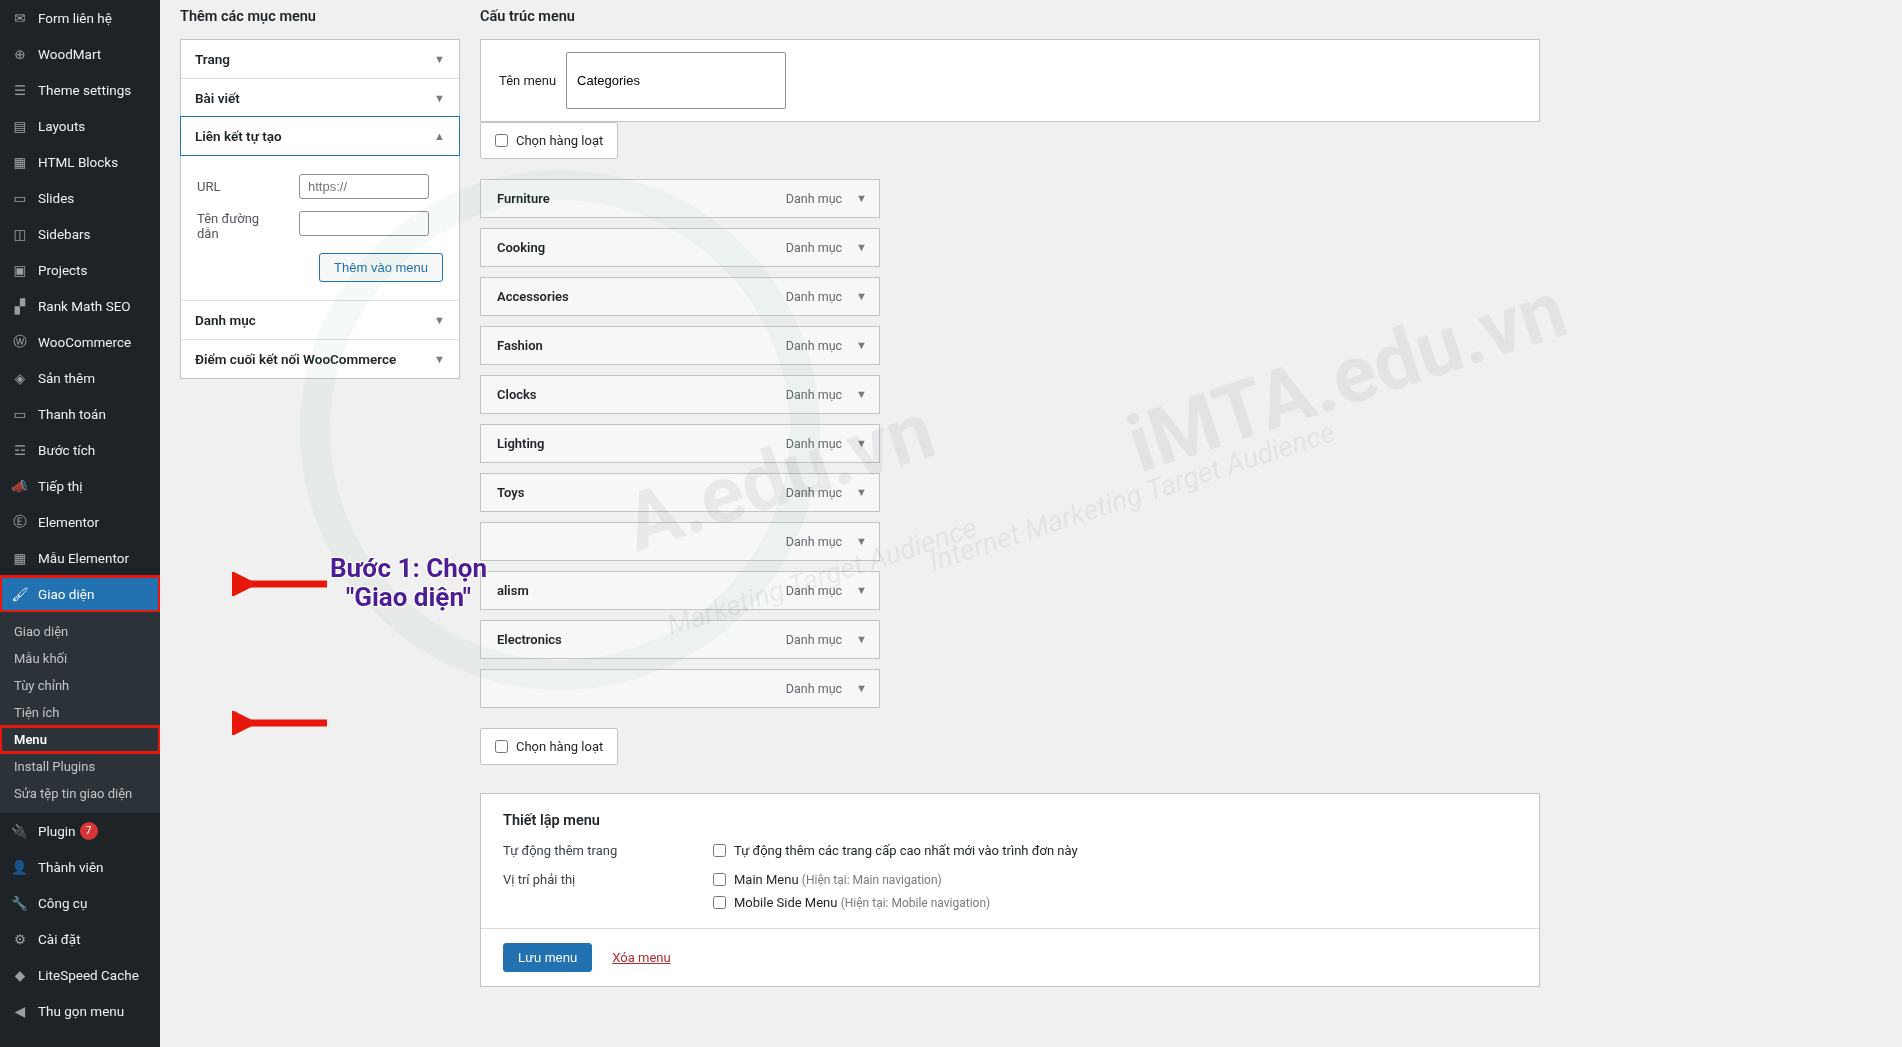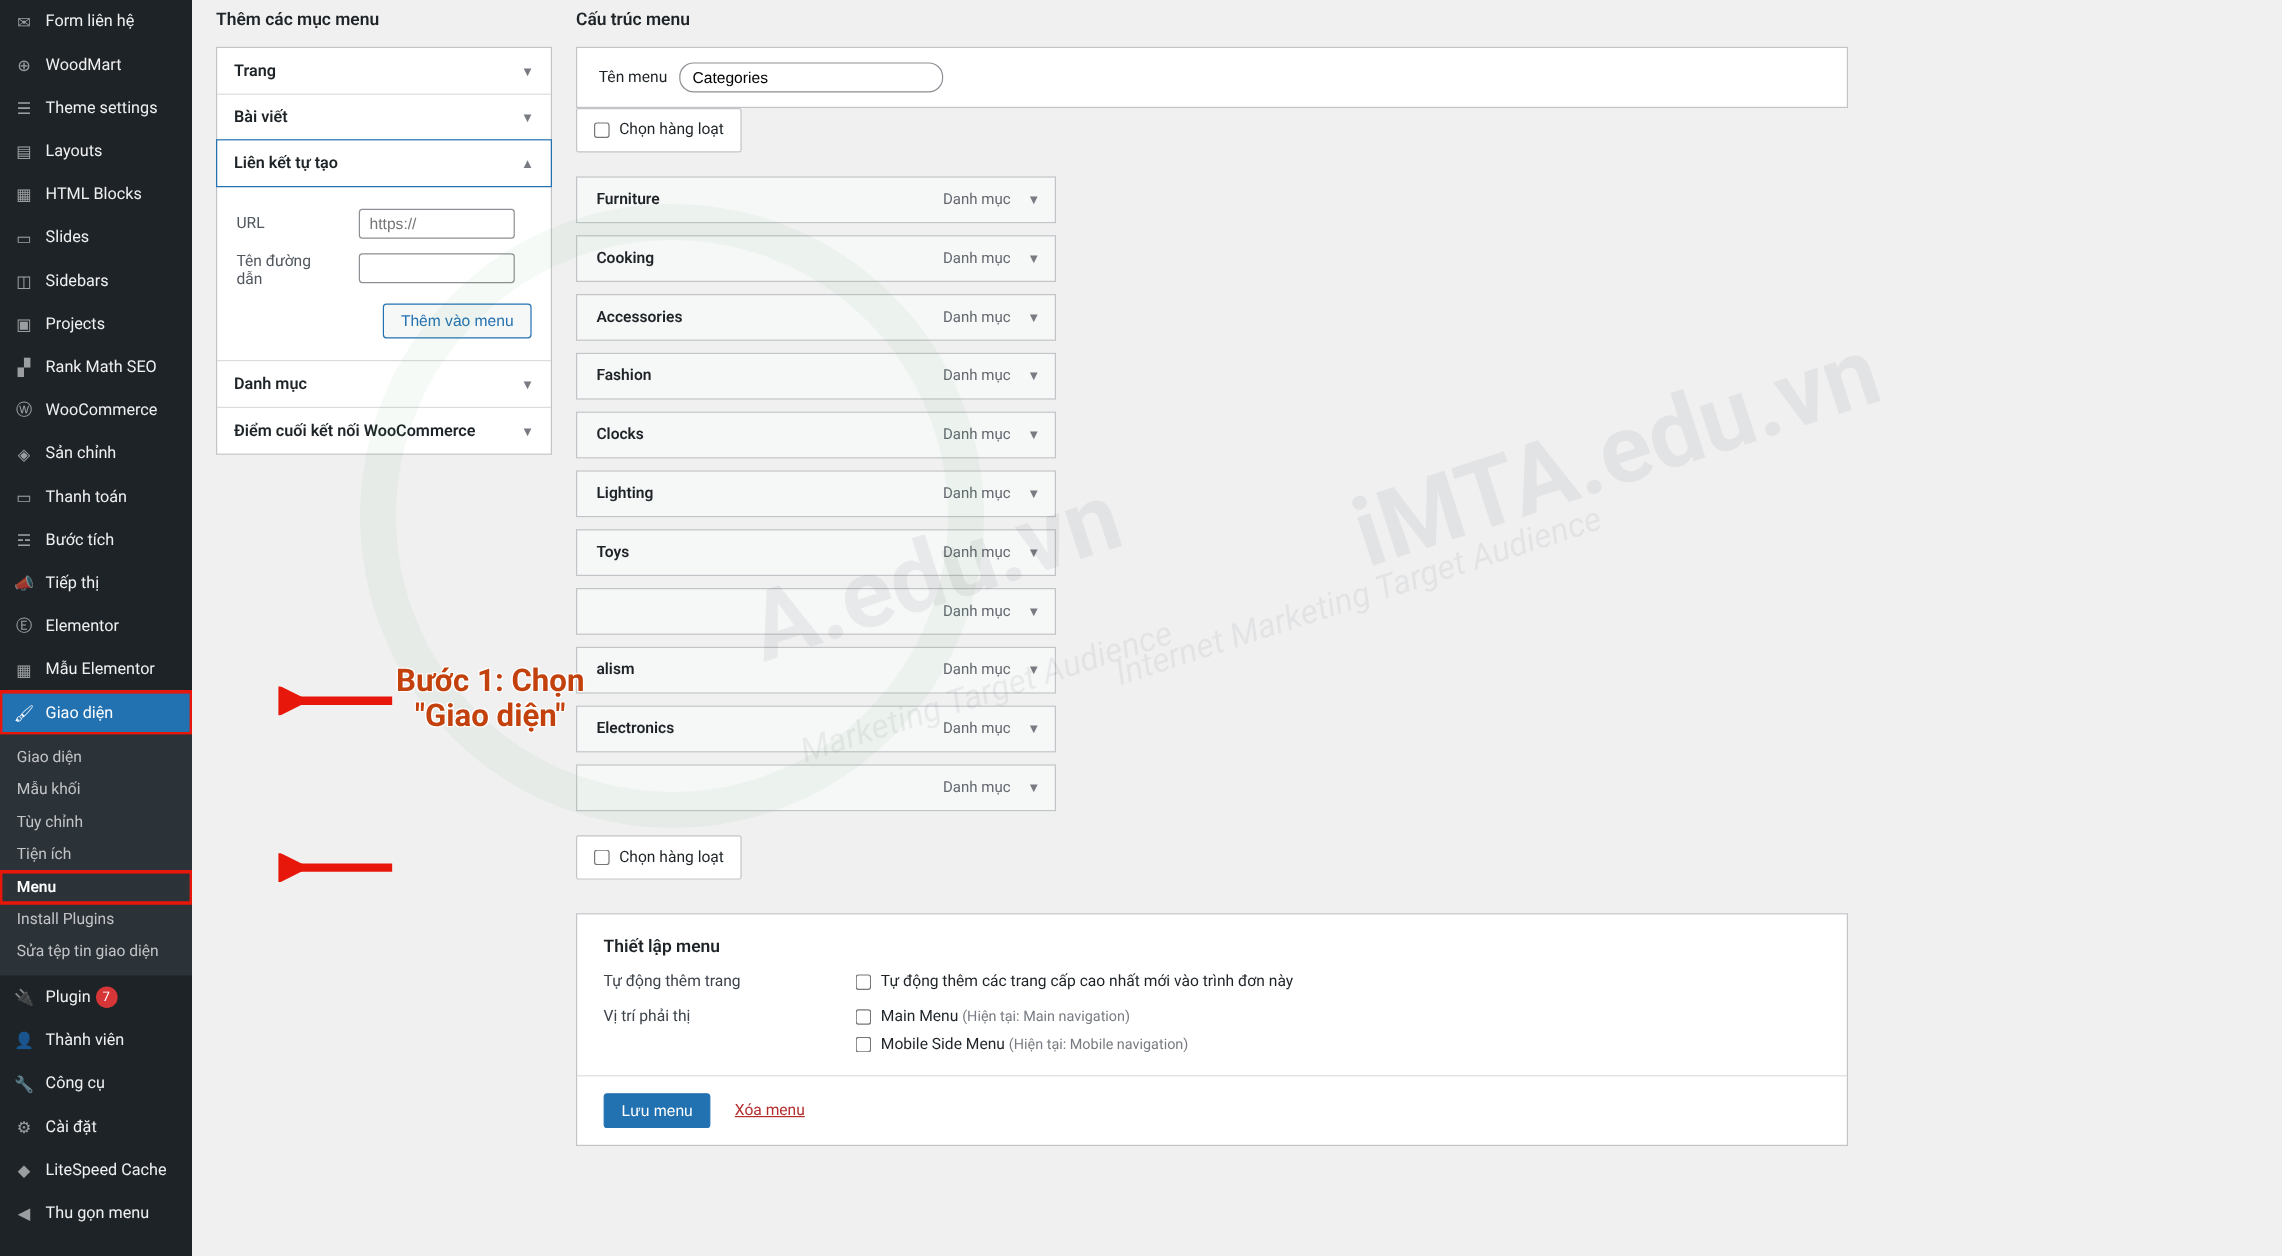--- a/index.html
+++ b/index.html
@@ -12,21 +12,21 @@
 .sidebar .sb-item .ico { width: 20px; height: 20px; margin-right: 8px; display: inline-flex; align-items: center; justify-content: center; opacity: .6; }
 .sidebar .sb-item.active { background: #2271b1; color: #fff; font-weight: 400; }
 .sidebar .sb-item.active .ico { opacity: 1; color: #fff; }
 .sidebar .sub-menu { background: #2c3338; padding: 6px 0; }
 .sidebar .sub-item { display: block; padding: 6px 10px 6px 14px; color: #c3c4c7; font-size: 13px; cursor: pointer; }
 .sidebar .sub-item.current { color: #fff; font-weight: 600; }
 .sidebar .sb-item .badge { background: #d63638; color: #fff; border-radius: 10px; min-width: 18px; height: 18px; line-height: 18px; font-size: 11px; text-align: center; padding: 0 5px; margin-left: 4px; }
 .hl-red { outline: 3px solid #e8170c; outline-offset: -2px; }
 
 
-.callout { position: absolute; color: #c2410c; font-weight: 700; font-size: 26px; text-shadow: 1px 1px 0 #fff,-1px -1px 0 #fff,1px -1px 0 #fff,-1px 1px 0 #fff; line-height: 1.1; text-align: center; pointer-events: none; }
+.callout { position: absolute; color: #4c1d95; font-weight: 700; font-size: 26px; text-shadow: 1px 1px 0 #fff,-1px -1px 0 #fff,1px -1px 0 #fff,-1px 1px 0 #fff; line-height: 1.1; text-align: center; pointer-events: none; }
 .arrow { position: absolute; pointer-events: none; }
 .arrow svg { display:block; }
 
 
 .main { flex: 1; background: #f0f0f1; padding: 0 20px 20px; overflow-y: auto; position: relative; }
 .columns { display: flex; gap: 20px; }
 .col-left { width: 280px; }
 .col-right { flex: 1; max-width: 1060px; }
 h2.sect { font-size: 14.5px; font-weight: 600; margin: 8px 0 14px; color: #1d2327; }
 
@@ -39,21 +39,21 @@
 .form-row { display: flex; align-items: center; gap: 18px; margin-bottom: 12px; font-size: 13px; }
 .form-row label { width: 84px; color: #50575e; }
 .form-row input[type=text], .form-row input[type=url] { width: 130px; padding: 4px 8px; border: 1px solid #8c8f94; border-radius: 3px; font-size: 13px; }
 .form-row input.wide { width: 130px; }
 .btn { padding: 6px 14px; border: 1px solid #2271b1; background: #f6f7f7; color: #2271b1; border-radius: 3px; cursor: pointer; font-size: 13px; }
 .btn.primary { background: #2271b1; color: #fff; }
 
 
 .menu-name-bar { background: #fff; border: 1px solid #c3c4c7; padding: 12px 18px; display: flex; align-items: center; gap: 10px; }
 .menu-name-bar label { font-size: 13px; }
-.menu-name-bar input { border: 1px solid #8c8f94; padding: 4px 10px; border-radius: 12px; width: 220px; font-size: 13px; }
+.menu-name-bar input { border: 1px solid #8c8f94; padding: 20px 10px; border-radius: 2px; width: 220px; font-size: 13px; }
 .helper { font-size: 13px; color: #3c434a; margin: 14px 0 10px; }
 .bulk-row { background: #fff; border: 1px solid #c3c4c7; padding: 10px 14px; display: flex; align-items: center; gap: 8px; width: max-content; margin-bottom: 20px; border-radius: 2px; }
 
 .menu-items { display: flex; flex-direction: column; gap: 10px; }
 .menu-item { background: #f6f7f7; border: 1px solid #c3c4c7; width: 400px; display: flex; align-items: center; padding: 11px 12px 11px 16px; cursor: move; }
 .menu-item .mi-label { flex: 1; font-weight: 600; font-size: 13px; }
 .menu-item .mi-type { color: #646970; font-size: 12.5px; margin-right: 14px; }
 .menu-item .mi-caret { color: #787c82; font-size: 11px; }
 .menu-item.last .mi-label { visibility: hidden; }
 
@@ -115,21 +115,21 @@
     <div class="sb-item">
         <span class="ico">▞</span>
         <span>Rank Math SEO</span>
       </div>
     <div class="sb-item">
         <span class="ico">ⓦ</span>
         <span>WooCommerce</span>
       </div>
     <div class="sb-item">
         <span class="ico">◈</span>
-        <span>Sản chỉnh</span>
+        <span>Sản thêm</span>
       </div>
     <div class="sb-item">
         <span class="ico">▭</span>
         <span>Thanh toán</span>
       </div>
     <div class="sb-item">
         <span class="ico">☲</span>
         <span>Bước tích</span>
       </div>
     <div class="sb-item">

